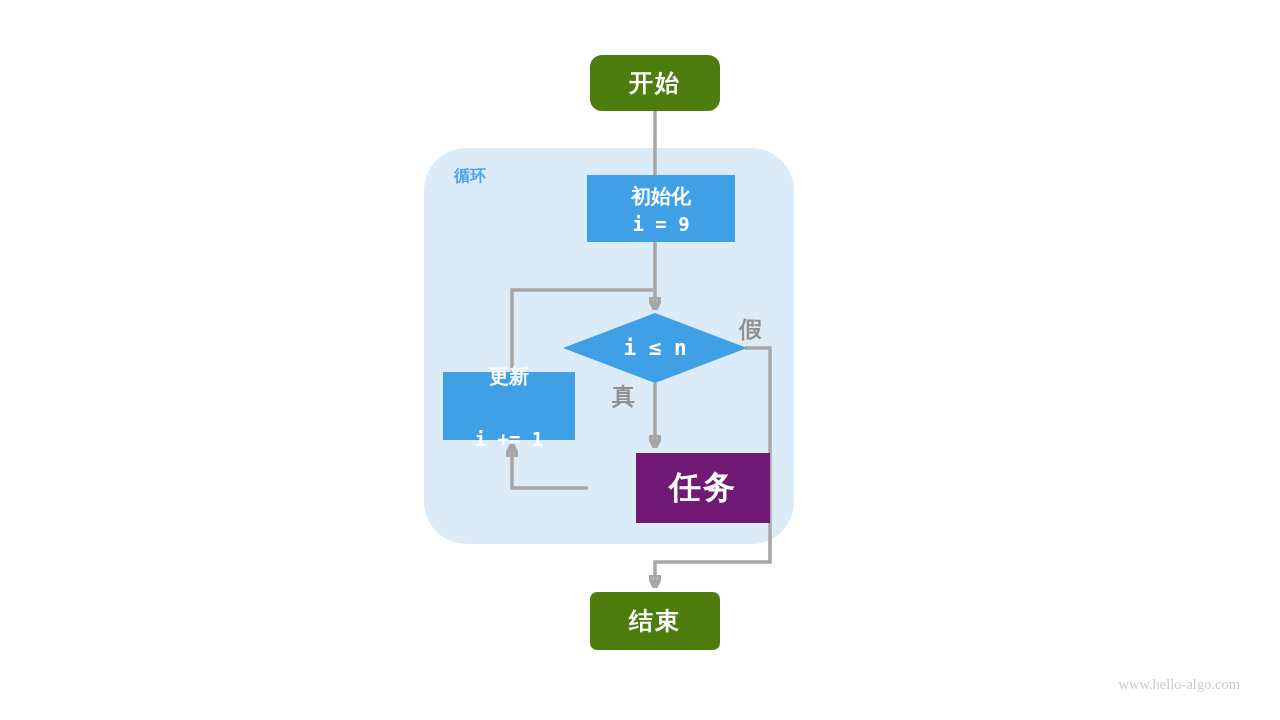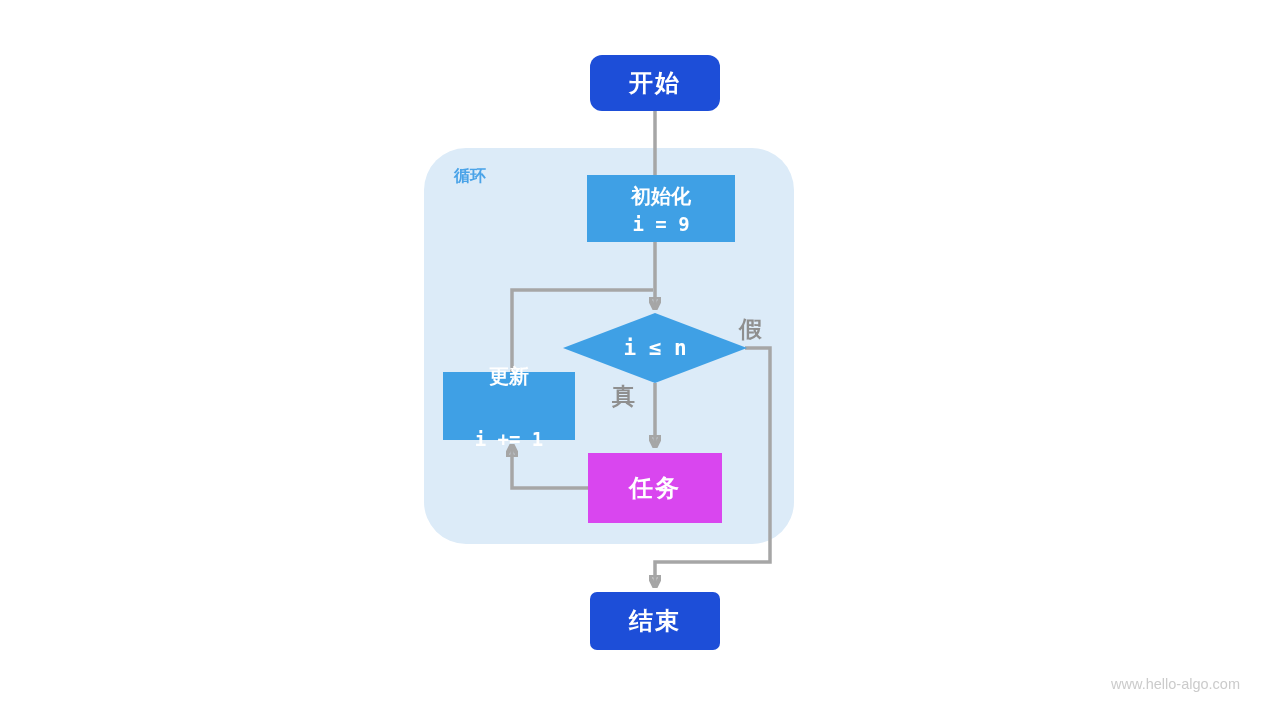--- a/index.html
+++ b/index.html
@@ -52,42 +52,43 @@
     position: absolute;
     display: flex;
     flex-direction: column;
     align-items: center;
     justify-content: center;
     color: #ffffff;
     z-index: 3;
     box-sizing: border-box;
   }
   .terminal {
-    background: #1d4ed8;
+    background: #4d7c0f;
     border-radius: 12px;
     font-size: 24px;
     font-weight: 600;
     letter-spacing: 2px;
   }
   .process {
     background: #3fa0e5;
     font-size: 20px;
     font-weight: 600;
   }
   .process .code-line {
     font-family: "DejaVu Sans Mono", "Liberation Mono", monospace;
     font-weight: 700;
     font-size: 19px;
     margin-top: 3px;
   }
   .task {
-    background: #d946ef;
-    font-size: 24px;
+    background: #701a75;
+    font-size: 32px;
     font-weight: 600;
     letter-spacing: 2px;
+    margin-left: 48px;
   }
   .diamond {
     position: absolute;
     left: 563px;
     top: 313px;
     width: 184px;
     height: 70px;
     background: #3fa0e5;
     clip-path: polygon(50% 0, 100% 50%, 50% 100%, 0 50%);
     display: flex;
@@ -105,21 +106,21 @@
     font-size: 23px;
     font-weight: 700;
     z-index: 4;
   }
   .branch-false { left: 739px; top: 314px; }
   .branch-true  { left: 612px; top: 381px; }
   .watermark {
     position: absolute;
     right: 40px;
     top: 676px;
-    font-family: Liberation Sans, sans-serif;
+    font-family: Liberation Serif, serif;
     font-size: 14.5px;
     color: #cbcbcb;
     z-index: 4;
   }
 </style>
 </head>
 <body>
 
 <div class="canvas">
 

